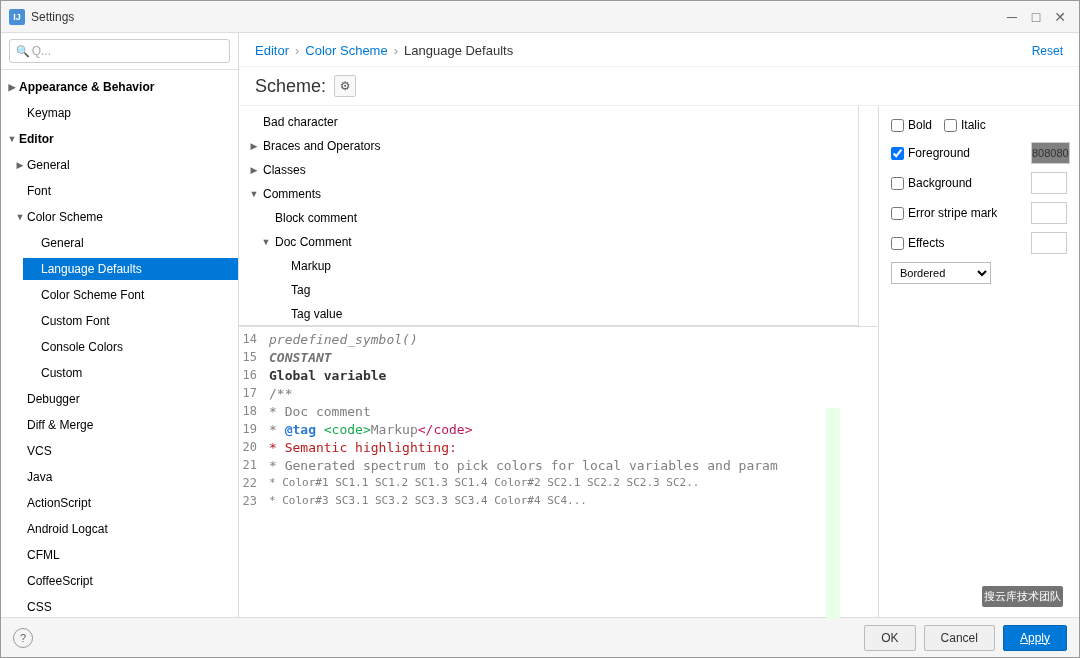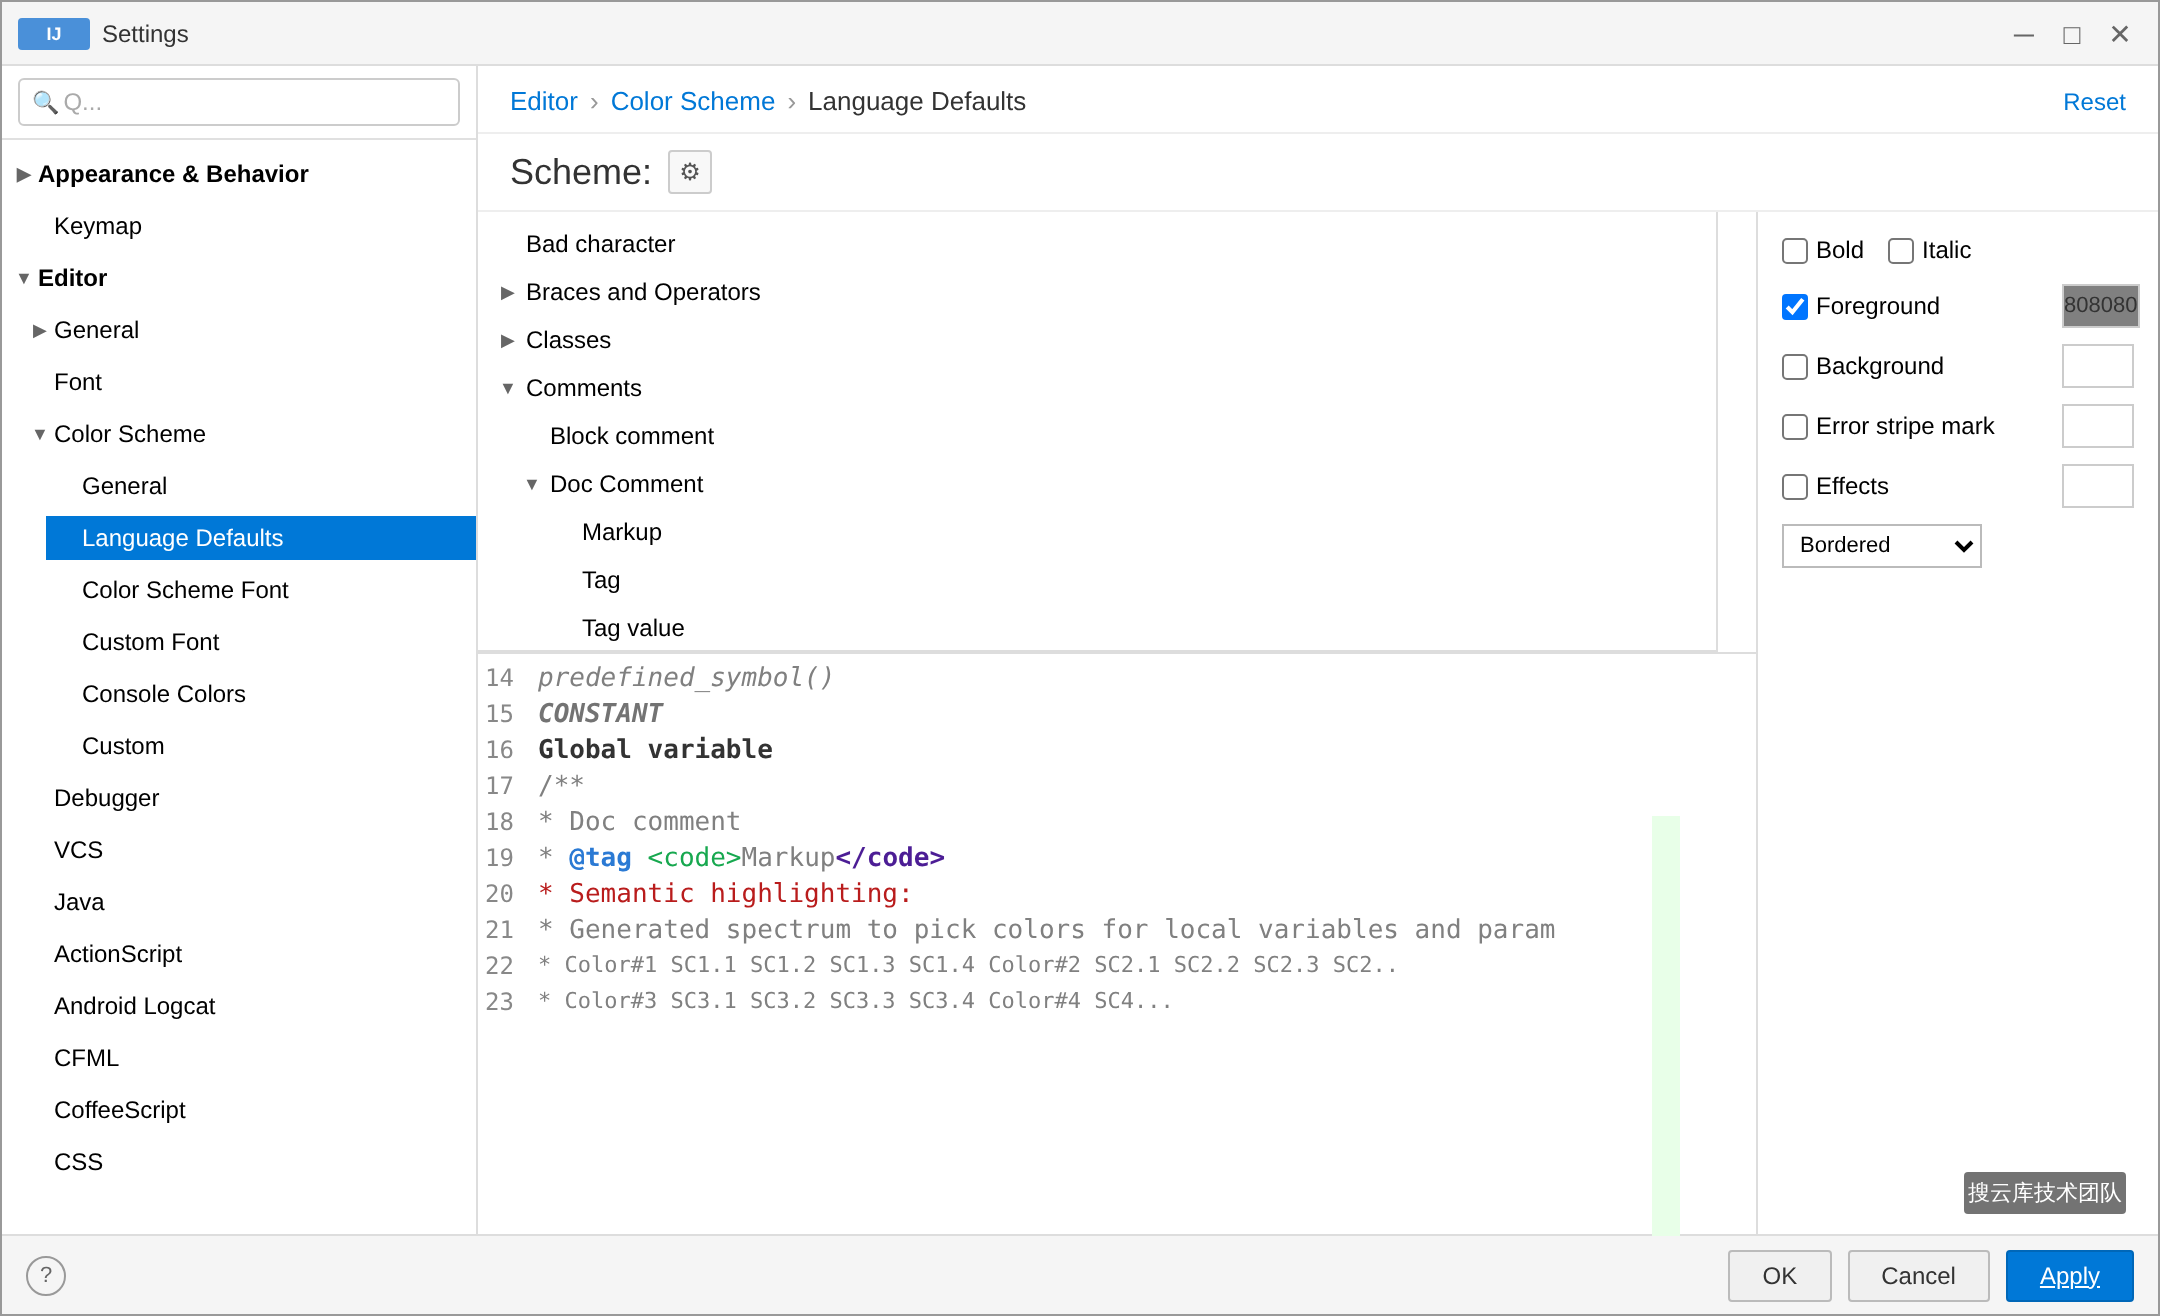--- a/index.html
+++ b/index.html
@@ -1,21 +1,21 @@
 <!DOCTYPE html>
 <html><head>
   <meta charset="utf-8">
   <style>
     * { box-sizing: border-box; margin: 0; padding: 0; }
     body { font-family: 'Segoe UI', Arial, sans-serif; font-size: 12px; background: #f0f0f0; width: 1080px; height: 658px; overflow: hidden; }
 
     .window { width: 1080px; height: 658px; background: #fff; display: flex; flex-direction: column; border: 1px solid #999; }
 
     .title-bar { background: #f5f5f5; height: 32px; display: flex; align-items: center; padding: 0 8px; border-bottom: 1px solid #ddd; flex-shrink: 0; }
-    .title-bar-icon { width: 36px; height: 16px; margin-right: 6px; background: #4a90d9; border-radius: 2px; display: flex; align-items: center; justify-content: center; color: white; font-size: 9px; font-weight: bold; }
+    .title-bar-icon { width: 16px; height: 16px; margin-right: 6px; background: #4a90d9; border-radius: 2px; display: flex; align-items: center; justify-content: center; color: white; font-size: 9px; font-weight: bold; }
     .title-bar-text { flex: 1; font-size: 12px; color: #333; }
     .title-bar-controls { display: flex; gap: 2px; }
     .title-btn { width: 22px; height: 22px; border: none; background: transparent; cursor: pointer; font-size: 14px; color: #666; display: flex; align-items: center; justify-content: center; }
 
     .content { display: flex; flex: 1; overflow: hidden; }
 
     
     .sidebar { width: 238px; background: #fff; border-right: 1px solid #ddd; display: flex; flex-direction: column; overflow: hidden; flex-shrink: 0; }
     .search-bar { padding: 6px 8px; border-bottom: 1px solid #e0e0e0; }
     .search-input { width: 100%; height: 24px; border: 1px solid #ccc; border-radius: 3px; padding: 0 6px; font-size: 12px; display: flex; align-items: center; color: #999; }
@@ -194,20 +194,26 @@
           </div>
         </div>
 
         <div class="tree-item indent-1">
           <div class="tree-item-row">
             <span class="expand-icon"></span>
             <span>Debugger</span>
           </div>
         </div>
 
+        <div class="tree-item indent-1">
+          <div class="tree-item-row">
+            <span class="expand-icon"></span>
+            <span>Diff &amp; Merge</span>
+          </div>
+        </div>
 
         <div class="tree-item indent-1">
           <div class="tree-item-row">
             <span class="expand-icon"></span>
             <span>VCS</span>
           </div>
         </div>
 
         <div class="tree-item indent-1">
           <div class="tree-item-row">
@@ -341,21 +347,21 @@
               <span class="line-num">17</span>
               <span class="code-content" style="color:#808080;">/**</span>
             </div>
             <div class="code-line">
               <span class="line-num">18</span>
               <span class="code-content" style="color:#808080;"> * Doc comment</span>
             </div>
             <div class="code-line">
               <span class="line-num">19</span>
               <span class="code-content">
-                <span style="color:#808080;">  * </span><span style="color:#2b7ad4; font-weight:bold;">@tag</span><span style="color:#808080;"> </span><span style="color:#17a84f;">&lt;code&gt;</span><span style="color:#808080;">Markup</span><span style="color:#4c1d95;font-weight:bold;">&lt;/code&gt;</span>
+                <span style="color:#808080;">  * </span><span style="color:#2b7ad4; font-weight:bold;">@tag</span><span style="color:#808080;"> </span><span style="color:#17a84f;">&lt;code&gt;</span><span style="color:#808080;">Markup</span><span style="color:#be185d;">&lt;/code&gt;</span>
               </span>
             </div>
             <div class="code-line">
               <span class="line-num">20</span>
               <span class="code-content" style="color:#b91c1c;"> * Semantic highlighting:</span>
             </div>
             <div class="code-line">
               <span class="line-num">21</span>
               <span class="code-content" style="color:#808080;"> * Generated spectrum to pick colors for local variables and param</span>
             </div>

